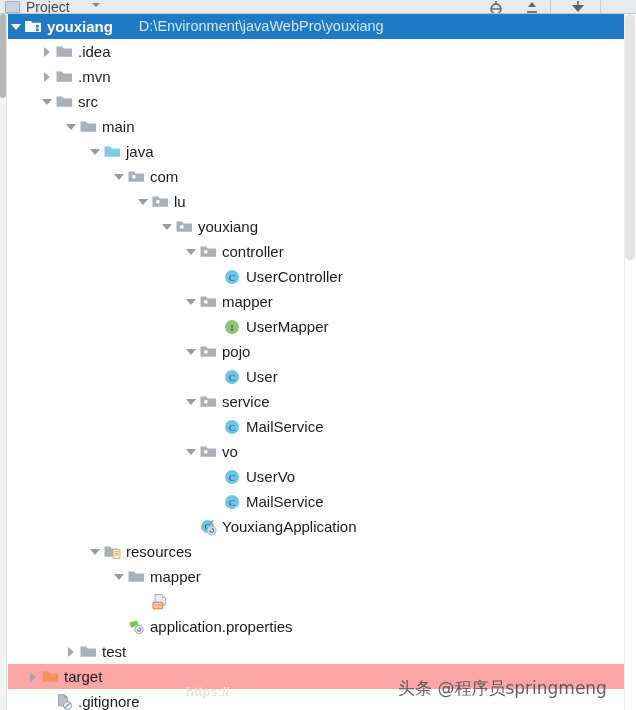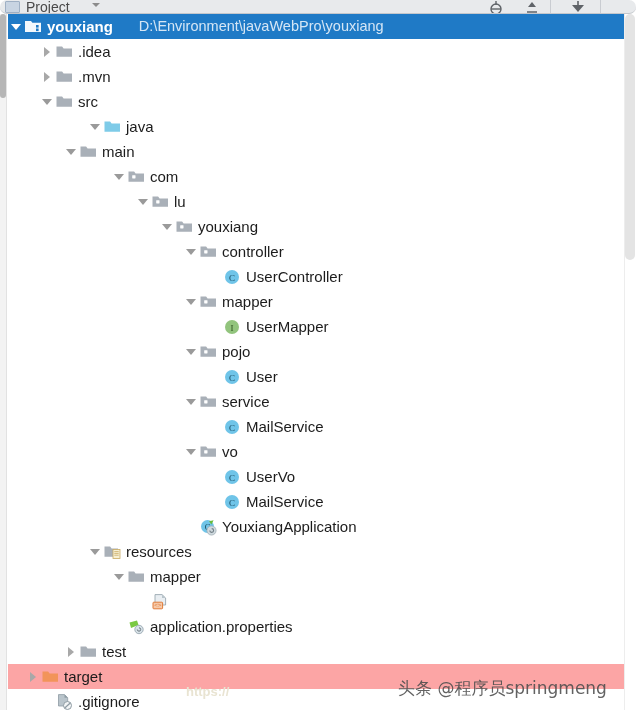--- a/index.html
+++ b/index.html
@@ -18,21 +18,20 @@
   
   #toolwindow-header {
     position: absolute;
     top: 0; left: 0;
     width: 636px;
     height: 14px;
     background: #e8eaec;
     border-bottom: 1px solid #c4c7cc;
     box-sizing: border-box;
     overflow: hidden;
-    border-radius: 7px;
   }
   #toolwindow-header .tw-title {
     position: absolute;
     left: 26px;
     top: 0px;
     font-size: 14px;
     color: #4a4a4a;
     white-space: nowrap;
     line-height: 14px;
   }
@@ -280,38 +279,38 @@
       <span class="indent" style="width: 24px;"></span>
       <span class="arrow down"></span>
       <span class="icon">
         <svg width="17" height="15" viewBox="0 0 17 15">
           <path d="M0.5 2.5 h5.6 l1.5 1.9 H16 V12.8 H0.5 Z" fill="#a9b0b8"></path>
         </svg>
       </span>
       <span class="label">src</span>
     </div>
     <div class="row">
+      <span class="indent" style="width: 48px;"></span>
+      <span class="arrow down"></span>
+      <span class="icon">
+        <svg width="17" height="15" viewBox="0 0 17 15">
+          <path d="M0.5 2.5 h5.6 l1.5 1.9 H16 V12.8 H0.5 Z" fill="#a9b0b8"></path>
+        </svg>
+      </span>
+      <span class="label">main</span>
+    </div>
+    <div class="row">
       <span class="indent" style="width: 72px;"></span>
       <span class="arrow down"></span>
       <span class="icon">
         <svg width="17" height="15" viewBox="0 0 17 15">
           <path d="M0.5 2.5 h5.6 l1.5 1.9 H16 V12.8 H0.5 Z" fill="#7ecbe8"></path>
         </svg>
       </span>
       <span class="label">java</span>
-    </div>
-    <div class="row">
-      <span class="indent" style="width: 48px;"></span>
-      <span class="arrow down"></span>
-      <span class="icon">
-        <svg width="17" height="15" viewBox="0 0 17 15">
-          <path d="M0.5 2.5 h5.6 l1.5 1.9 H16 V12.8 H0.5 Z" fill="#a9b0b8"></path>
-        </svg>
-      </span>
-      <span class="label">main</span>
     </div>
     <div class="row">
       <span class="indent" style="width: 96px;"></span>
       <span class="arrow down"></span>
       <span class="icon">
         <svg width="17" height="15" viewBox="0 0 17 15">
           <path d="M0.5 2.5 h5.6 l1.5 1.9 H16 V12.8 H0.5 Z" fill="#a9b0b8"></path>
           <rect x="4.2" y="6.2" width="3.3" height="3.3" rx="0.4" fill="#ffffff"></rect>
         </svg>
       </span>

